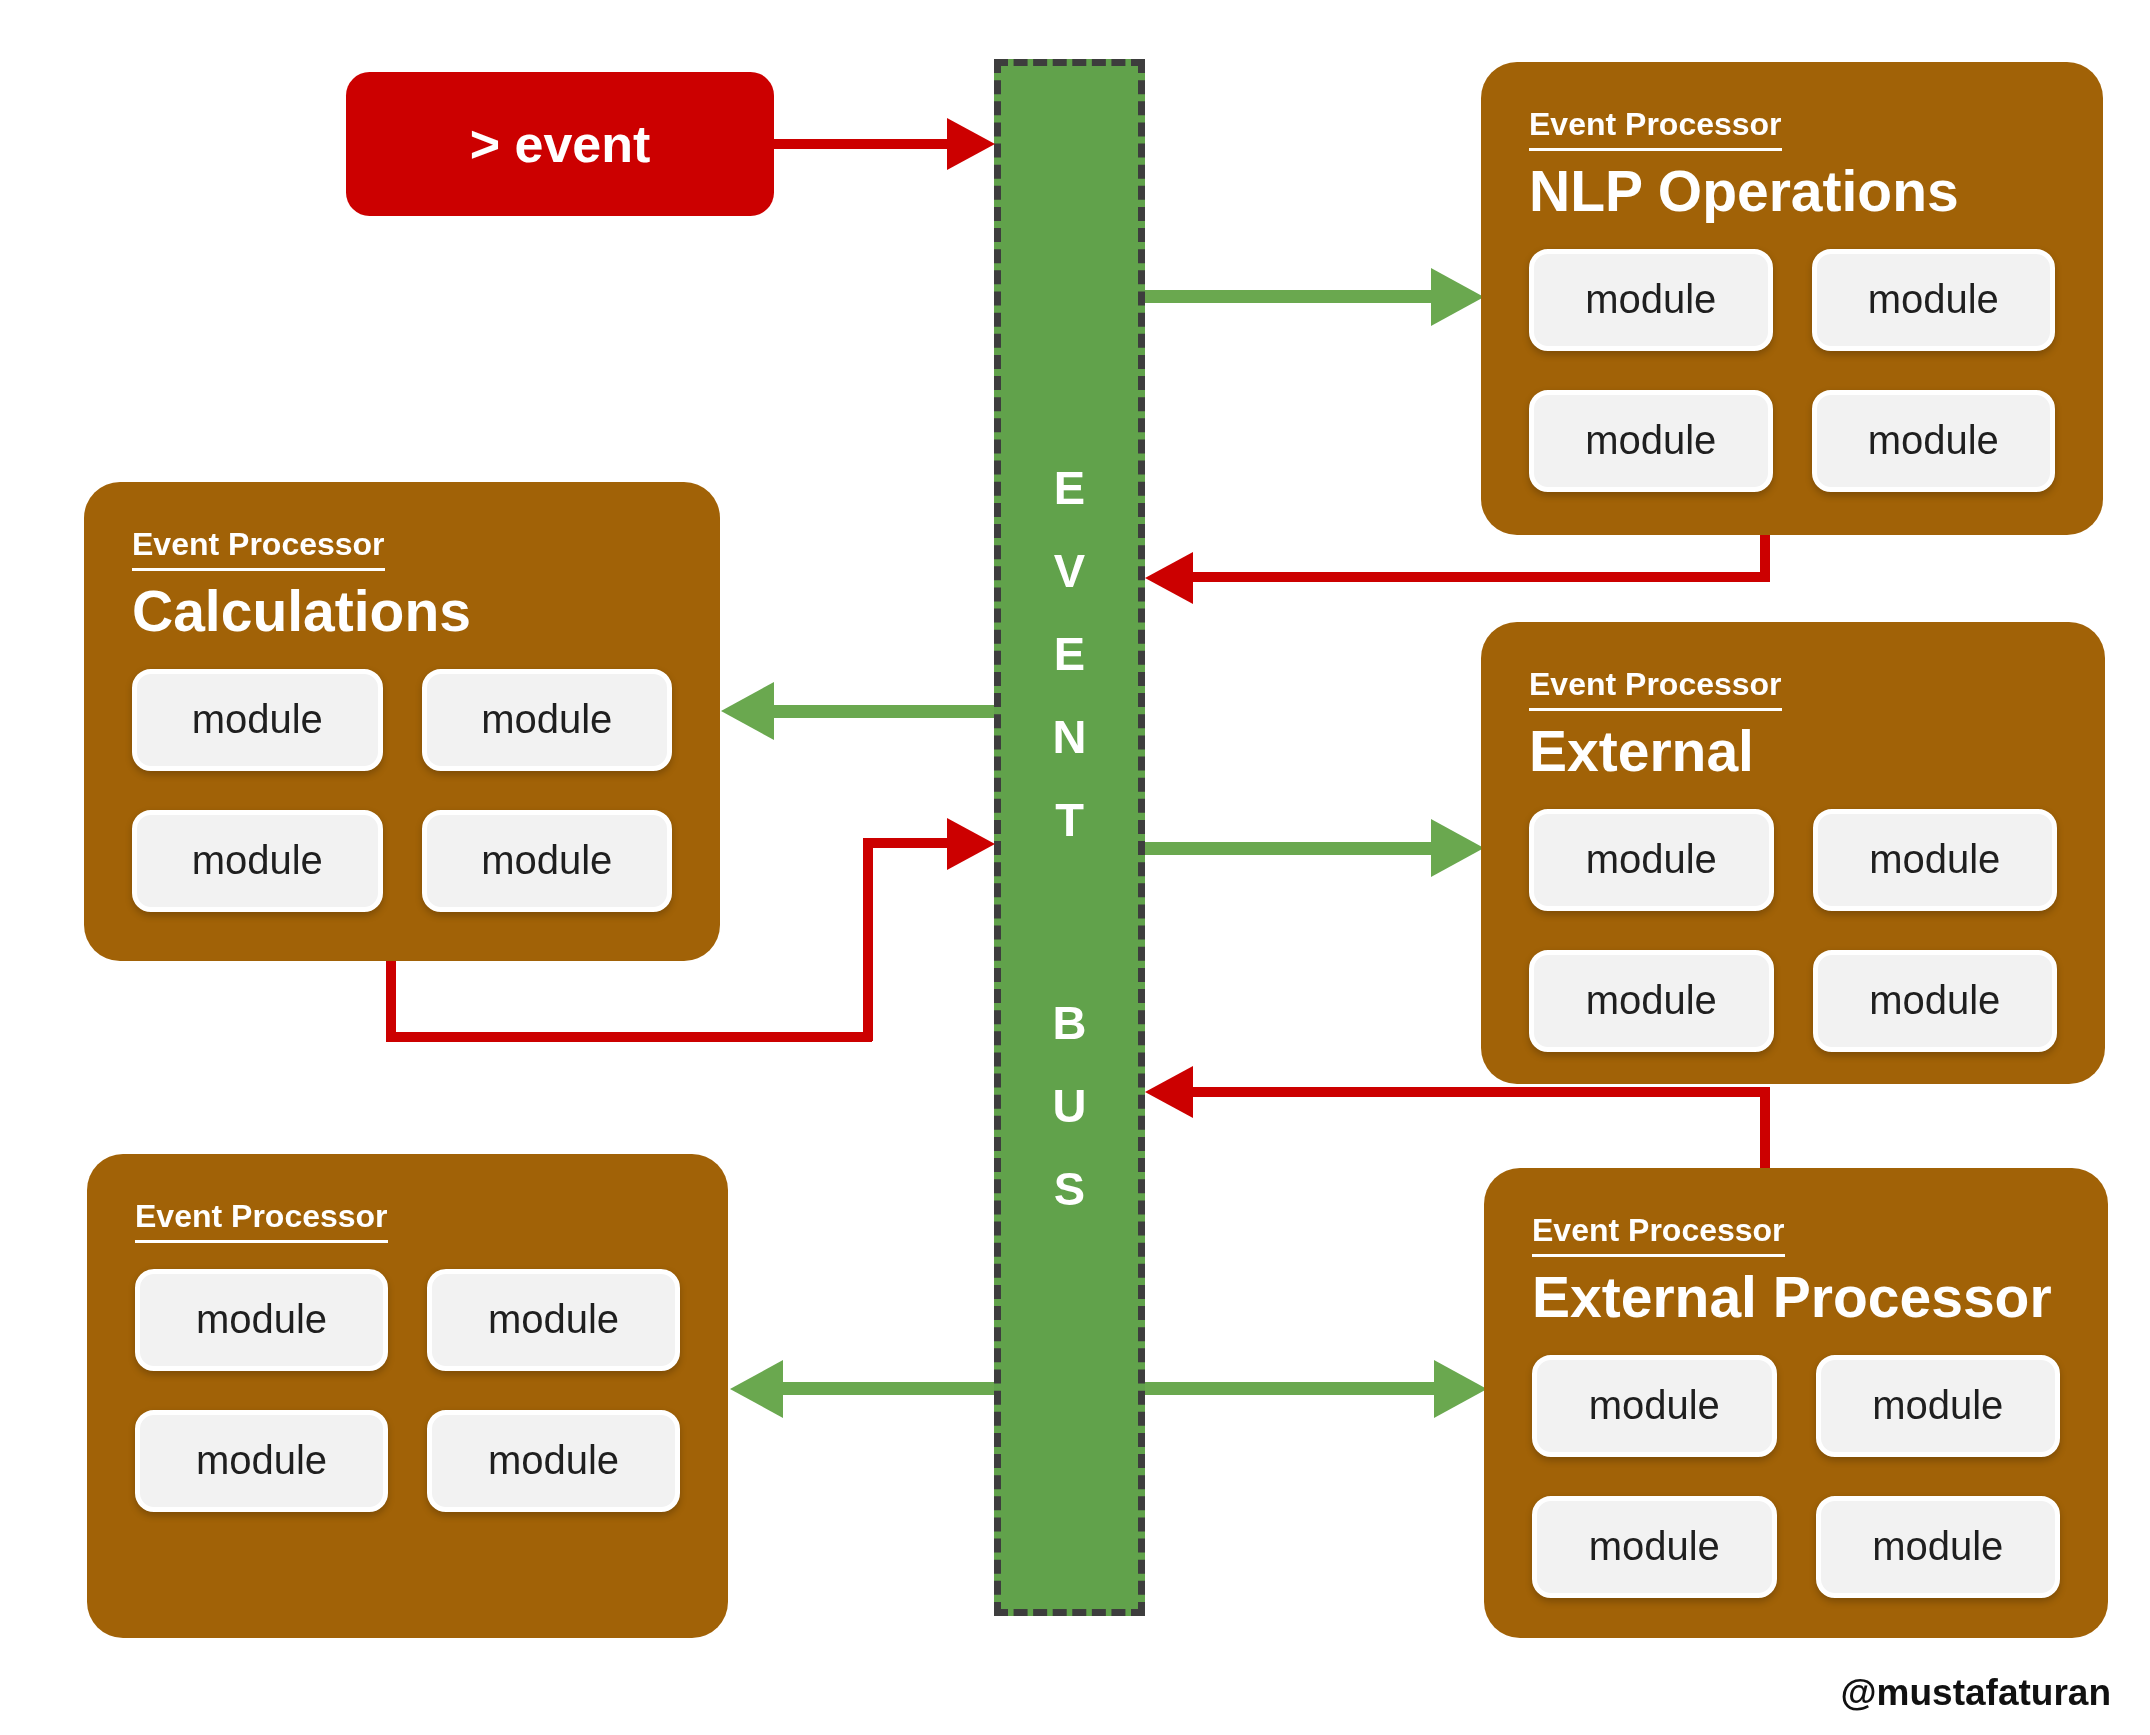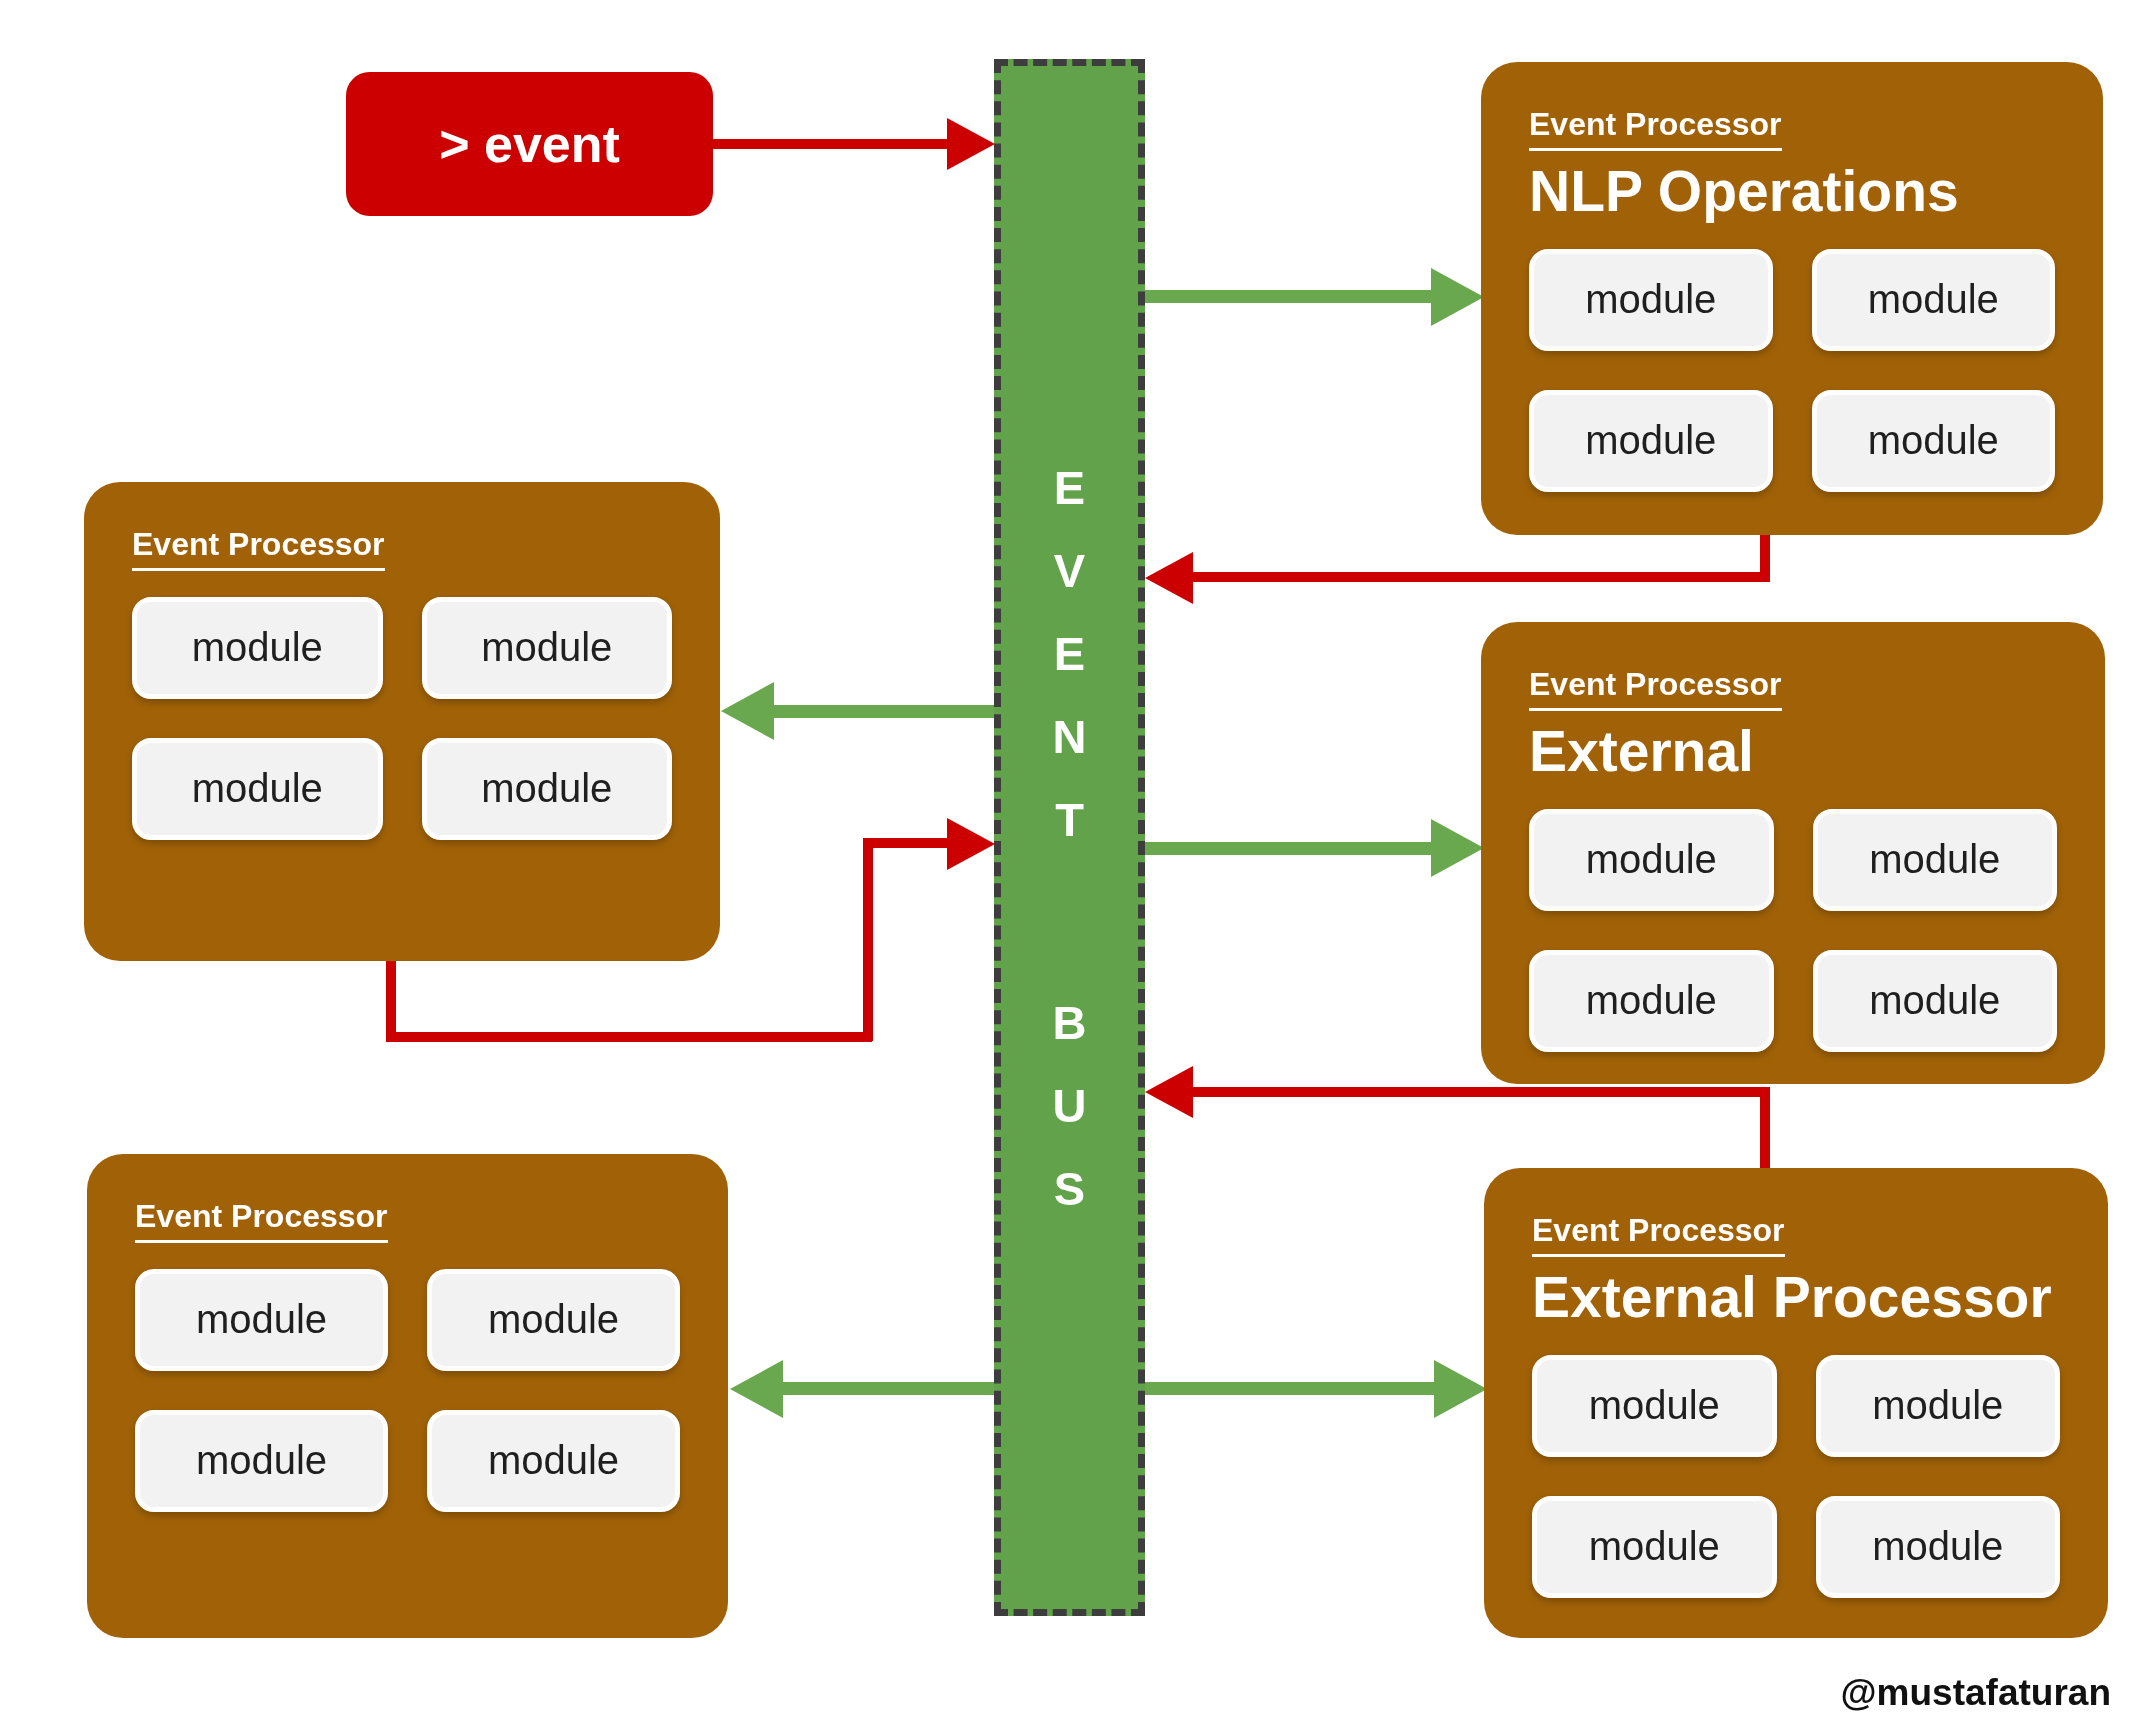--- a/index.html
+++ b/index.html
@@ -3,21 +3,21 @@
 <meta charset="utf-8">
 <style>
   html,body { margin:0; padding:0; background:#ffffff; }
   .canvas {
     position:relative; width:2151px; height:1735px; background:#ffffff;
     font-family:"Liberation Sans", sans-serif; overflow:hidden;
   }
 
   
   .event-box {
-    position:absolute; left:346px; top:72px; width:367px; height:144px;
+    position:absolute; left:346px; top:72px; width:428px; height:144px;
     background:#cc0000; border-radius:23.5px; color:#ffffff;
     display:flex; align-items:center; justify-content:center;
     font-size:52px; font-weight:bold;
   }
 
   
   .bus {
     position:absolute; left:994px; top:59px; width:151px; height:1557px;
     background:#61a24b; border:7.8px dashed #3d3d3d; box-sizing:border-box;
   }
@@ -152,20 +152,21 @@
     <div class="modules">
       <div class="module">module</div>
       <div class="module">module</div>
       <div class="module">module</div>
       <div class="module">module</div>
     </div>
   </div>
 
   <div class="processor p-calculations">
     <div class="ep-label-wrap"><span class="ep-label">Event Processor</span></div>
+    <div class="ep-title">Calculations</div>
     <div class="modules">
       <div class="module">module</div>
       <div class="module">module</div>
       <div class="module">module</div>
       <div class="module">module</div>
     </div>
   </div>
 
   <div class="processor p-metrics">
     <div class="ep-label-wrap"><span class="ep-label">Event Processor</span></div>

